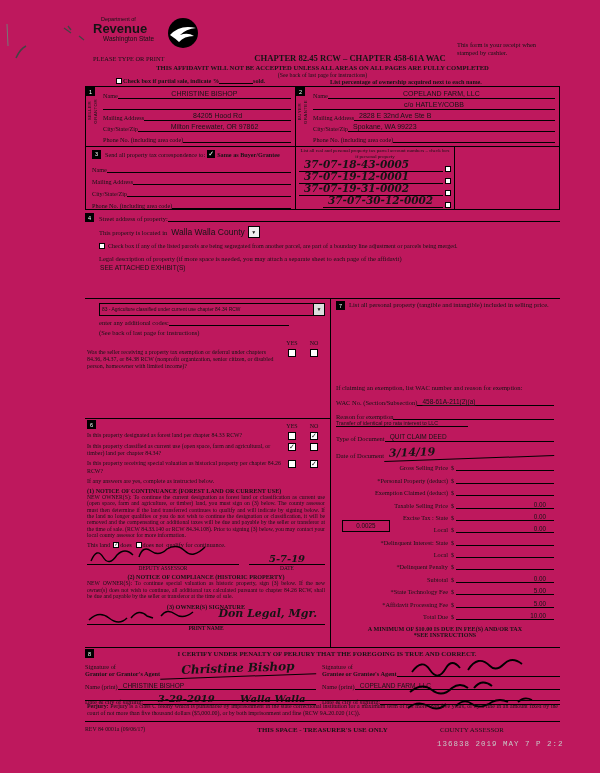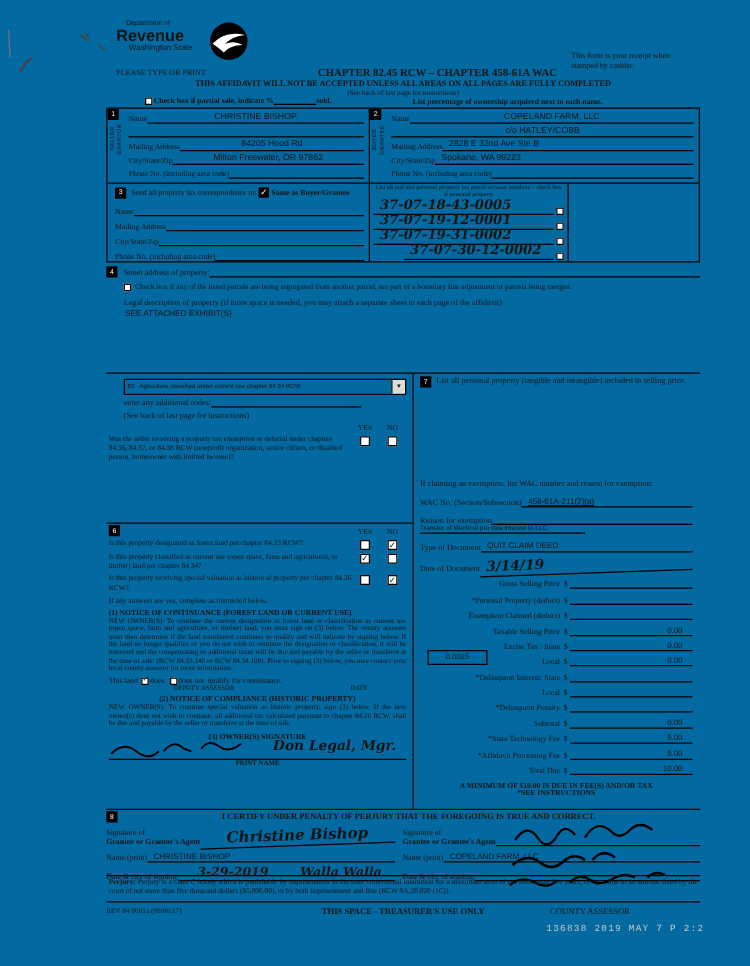--- a/index.html
+++ b/index.html
@@ -1,16 +1,16 @@
 <!DOCTYPE html>
 <html><head>
 <meta charset="utf-8">
 <style>
   html,body{margin:0;padding:0;background:#fff;}
-  .page{position:relative;width:600px;height:773px;background:#0369a1;overflow:hidden;
+  .page{position:relative;width:600px;height:773px;background:#be185d;overflow:hidden;
         font-family:"Liberation Serif",serif;color:#141414;}
   .abs{position:absolute;}
   .sans{font-family:"Liberation Sans",sans-serif;}
   .b{font-weight:bold;}
   .ctr{text-align:center;}
   .tab{display:inline-flex;align-items:center;justify-content:center;width:9px;height:9px;
        background:#000;color:#fff;font-size:5.5px;font-family:"Liberation Sans",sans-serif;flex:none;}
   .cb{display:inline-block;box-sizing:border-box;width:8px;height:8px;border:1px solid #000;
       line-height:6px;text-align:center;font-size:7px;flex:none;vertical-align:middle;background:#fff;}
   .cb.sm{width:6px;height:6px;font-size:5px;line-height:4px;}
@@ -177,20 +177,27 @@
       </div>
     </div>
   </div>
 
   <div class="abs" style="left:85px;top:213px;width:475px;">
     <div style="display:flex;align-items:flex-end;">
       <span class="tab" style="margin-right:5px;">4</span>
       <span class="lab" style="font-size:6.5px;">Street address of property:</span>
       <span class="fill"></span>
     </div>
+    <div style="display:flex;align-items:center;margin:4px 0 0 14px;">
+      <span class="lab" style="font-size:6.5px;">This property is located in</span>
+      <span class="sans" style="font-size:8.5px;margin-left:4px;">Walla Walla County</span>
+      <span class="ddarrow">
+          <span>▼</span>
+        </span>
+    </div>
     <div style="display:flex;align-items:center;margin:5px 0 0 14px;">
       <span class="cb sm" style="margin-right:3px;"></span>
       <span style="font-size:6.1px;">Check box if any of the listed parcels are being segregated from another parcel, are part of a boundary line adjustment or parcels being merged.</span>
     </div>
     <div style="font-size:6.5px;margin:6px 0 0 14px;">Legal description of property (if more space is needed, you may attach a separate sheet to each page of the affidavit)</div>
     <div class="sans" style="font-size:6.6px;margin:2px 0 0 15px;">SEE ATTACHED EXHIBIT(S)</div>
   </div>
 
   <div class="abs" style="left:85px;top:298px;width:475px;height:350px;border-top:1px solid #000;border-bottom:1.2px solid #000;box-sizing:border-box;">
     <div class="abs" style="left:245px;top:0;bottom:0;border-left:1px solid #000;"></div>
@@ -245,20 +252,28 @@
       <div class="b" style="font-size:6.1px;margin-top:4px;">(1) NOTICE OF CONTINUANCE (FOREST LAND OR CURRENT USE)</div>
       <div style="font-size:5.7px;line-height:1.12;text-align:justify;">NEW OWNER(S): To continue the current designation as forest land or classification as current use (open space, farm and agriculture, or timber) land, you must sign on (3) below. The county assessor must then determine if the land transferred continues to qualify and will indicate by signing below. If the land no longer qualifies or you do not wish to continue the designation or classification, it will be removed and the compensating or additional taxes will be due and payable by the seller or transferor at the time of sale. (RCW 84.33.140 or RCW 84.34.108). Prior to signing (3) below, you may contact your local county assessor for more information.</div>
 
       <div style="display:flex;align-items:center;margin-top:3px;position:relative;">
         <span style="font-size:6.2px;">This land</span>
         <span class="cb sm" style="margin:0 1px 0 3px;"><span>✓</span></span>
         <span style="font-size:6.2px;">does</span>
         <span class="cb sm" style="margin:0 1px 0 4px;"></span>
         <span style="font-size:6.2px;">does not</span>
         <span style="font-size:6.2px;margin-left:3px;">qualify for continuance.</span>
+      </div>
+      <div style="display:flex;align-items:flex-end;margin-top:1px;position:relative;height:16px;">
+        <svg class="scrib" style="left:0;top:-4px;" width="130" height="20" viewBox="0 0 130 20">
+          <path d="M4,16 q6,-14 12,-4 t14,-2 q8,-8 16,0 m6,2 q4,-12 12,-6 t16,-2 q10,-6 18,2 t20,-4" stroke="#000" stroke-width="1.4" fill="none"></path>
+        </svg>
+        <span style="flex:2;border-bottom:0.8px solid #000;height:1px;"></span>
+        <span style="width:10px;"></span>
+        <span class="hw" style="flex:1;border-bottom:0.8px solid #000;font-size:10px;text-align:center;">5-7-19</span>
       </div>
       <div style="display:flex;">
         <span class="ctr" style="flex:2;font-size:5.4px;">DEPUTY ASSESSOR</span>
         <span style="width:10px;"></span>
         <span class="ctr" style="flex:1;font-size:5.4px;">DATE</span>
       </div>
 
       <div class="b ctr" style="font-size:6.1px;margin-top:3px;">(2) NOTICE OF COMPLIANCE (HISTORIC PROPERTY)</div>
       <div style="font-size:5.7px;line-height:1.12;text-align:justify;">NEW OWNER(S): To continue special valuation as historic property, sign (3) below. If the new owner(s) does not wish to continue, all additional tax calculated pursuant to chapter 84.26 RCW, shall be due and payable by the seller or transferor at the time of sale.</div>
       <div class="b ctr" style="font-size:6.2px;margin-top:3px;">(3) OWNER(S) SIGNATURE</div>

